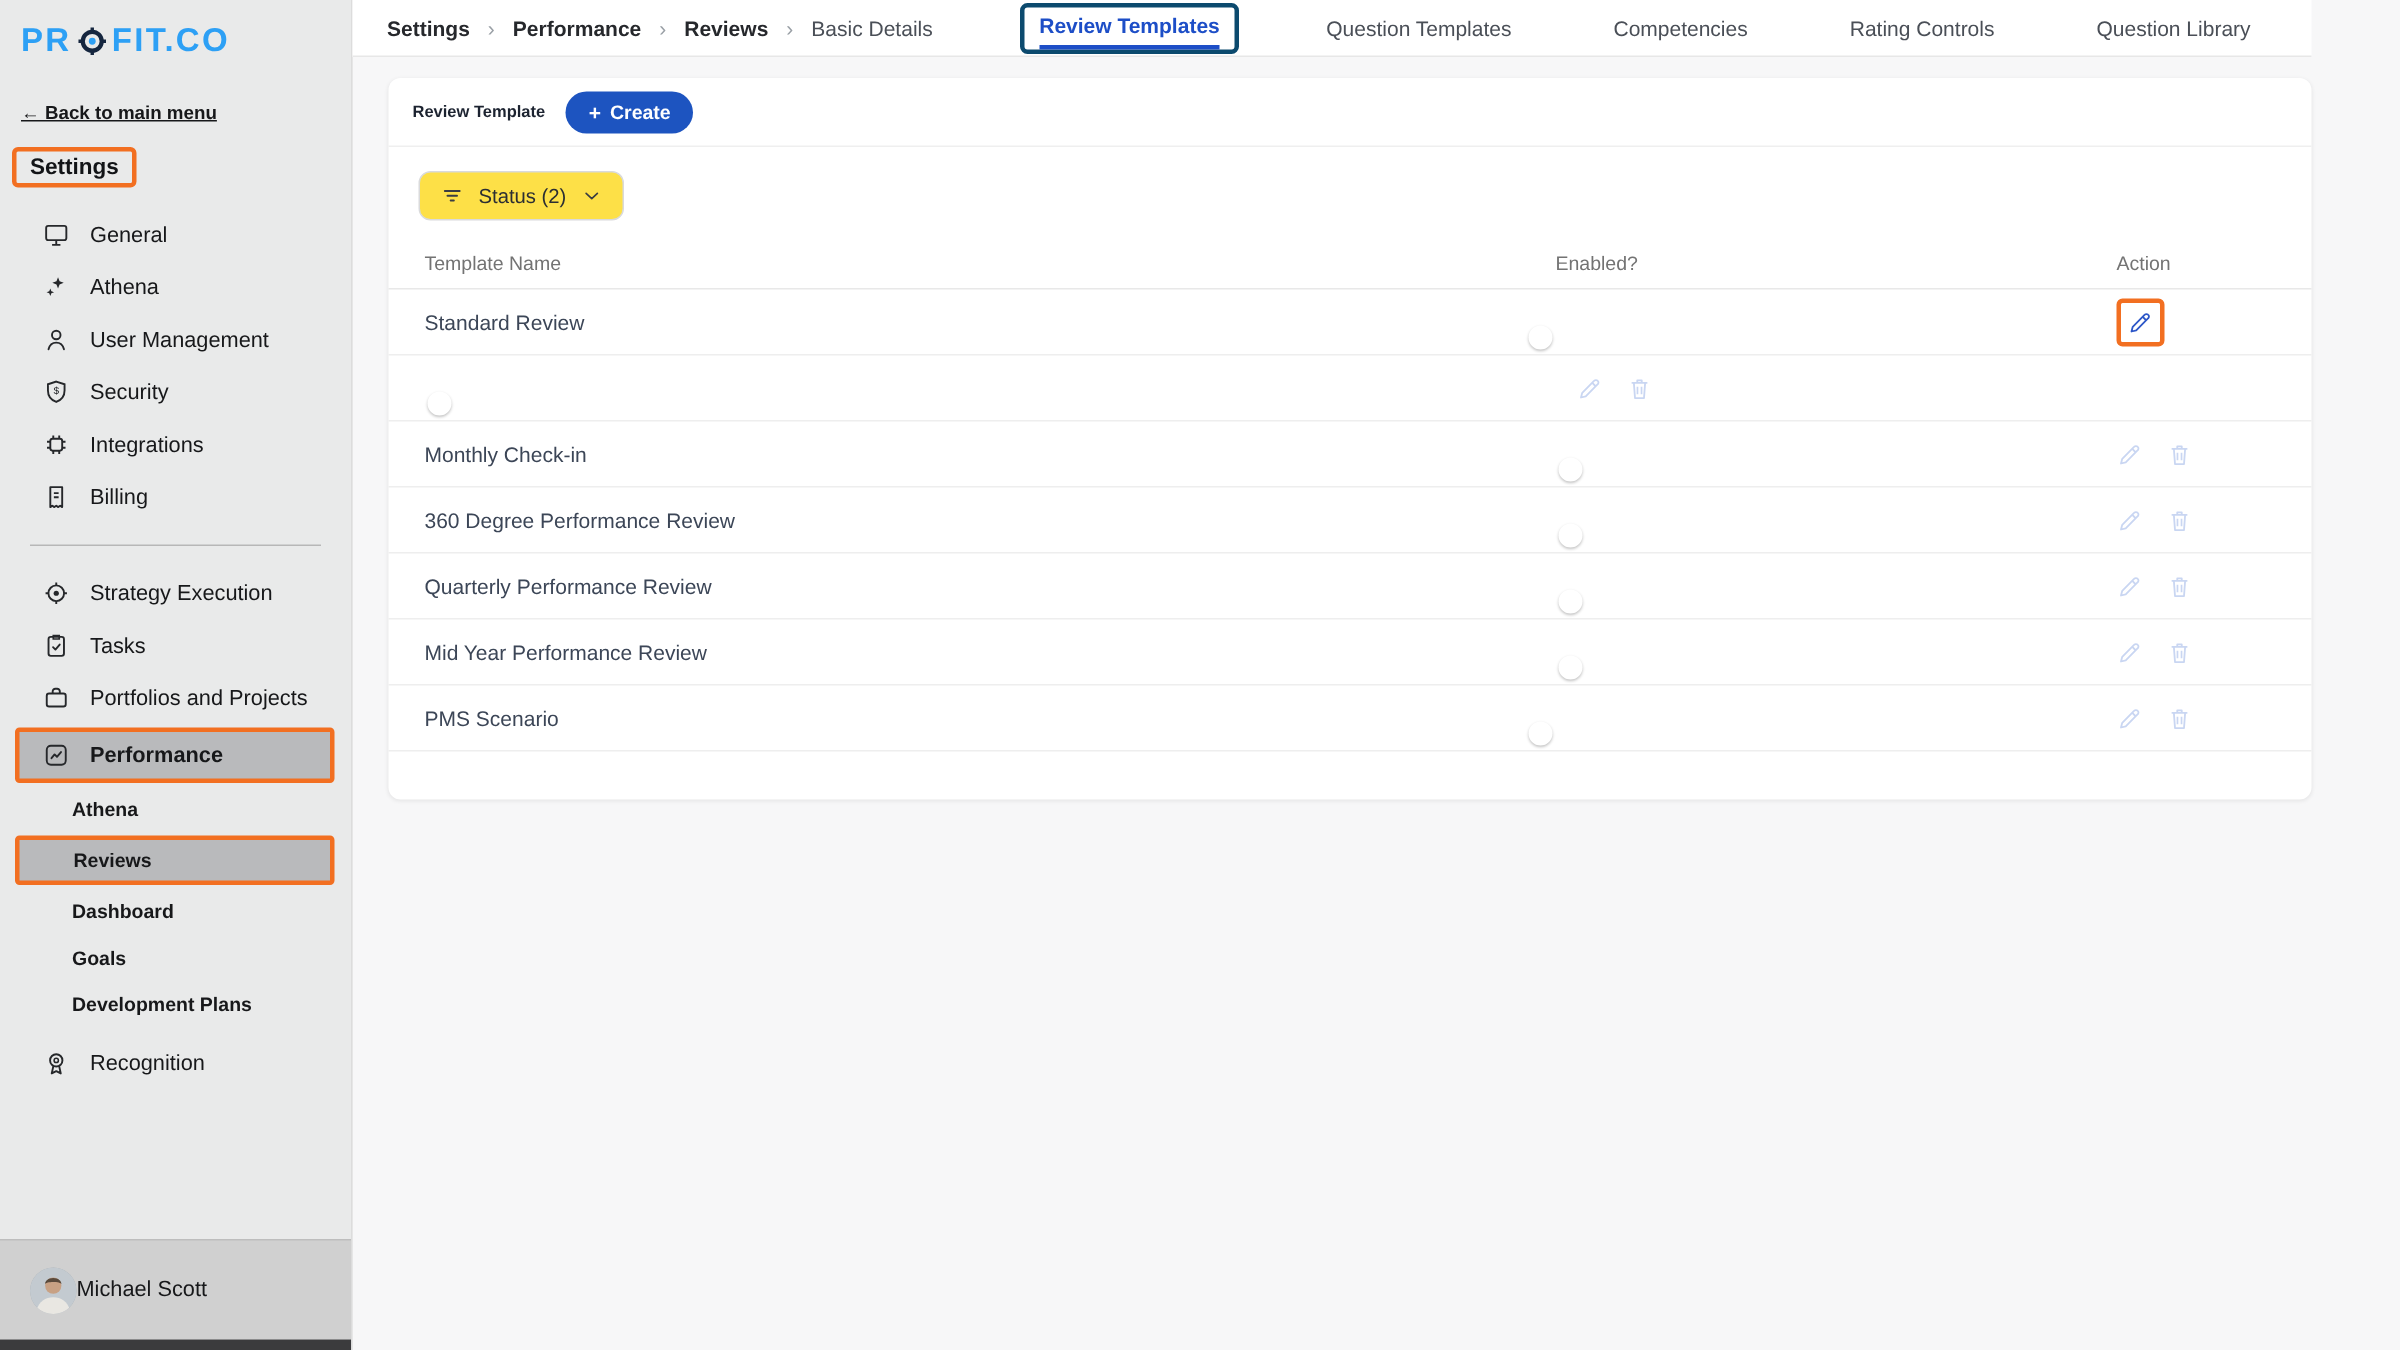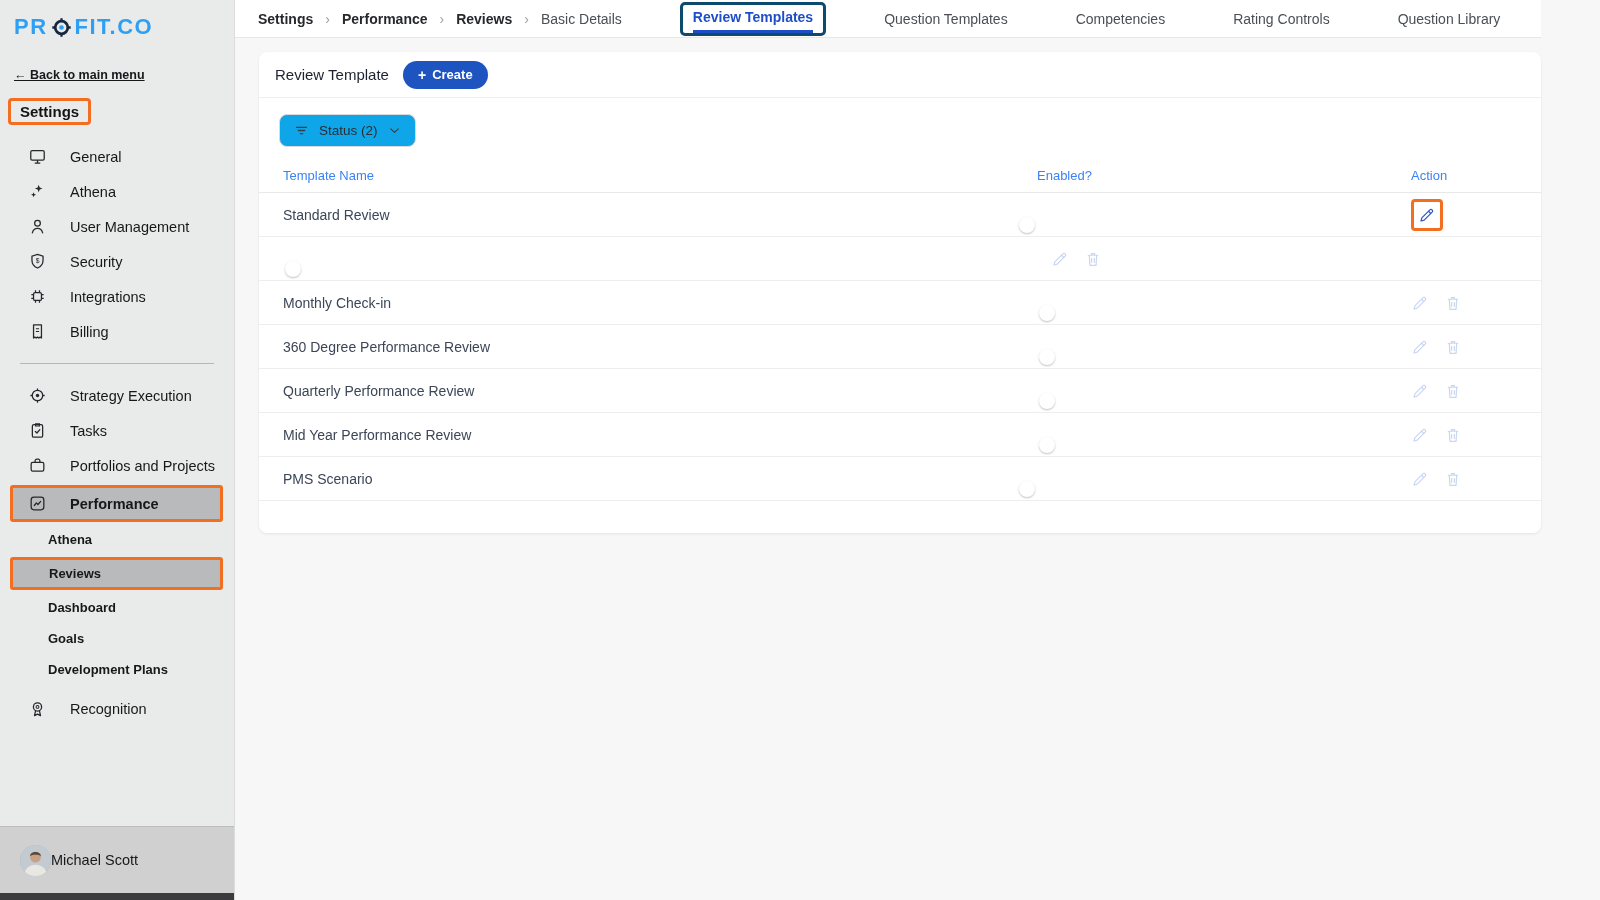--- a/index.html
+++ b/index.html
@@ -7,21 +7,21 @@
   .app { display:flex; width:1357px; height:900px; }
 
   
   .sidebar { width:235px; height:900px; background:#e9eaea; display:flex; flex-direction:column; flex-shrink:0; border-right:1px solid #dcdcdc; }
   .logo-row { padding:14px 0 0 14px; display:flex; align-items:center; gap:2px; }
   .logo-txt { color:#2da0f5; font-size:22px; font-weight:bold; letter-spacing:1.5px; }
   .logo-target { margin:0 1px; display:inline-flex; }
   .back-link { margin:28px 0 0 14px; font-size:12.5px; font-weight:bold; color:#17181a; text-decoration:underline; cursor:pointer; }
   .settings-title { margin:16px 0 0 8px; display:inline-block; width:fit-content; border:3px solid #f26f21; border-radius:4px; padding:2px 9px; font-size:15px; font-weight:bold; color:#121417; background:transparent; }
   .nav { margin-top:14px; flex:1; overflow:hidden; }
-  .nav-item { display:flex; align-items:center; gap:23px; padding:8px 10px 8px 28px; font-size:14.5px; color:#17181a; cursor:pointer; }
+  .nav-item { display:flex; align-items:center; gap:13px; padding:8px 10px 8px 28px; font-size:14.5px; color:#17181a; cursor:pointer; }
   .nav-item .ic { width:19px; height:19px; color:#26282b; flex-shrink:0; display:inline-flex; }
   .nav-item.active-boxed { background:#b9babc; border:3px solid #f26f21; border-radius:3px; margin:2px 11px 2px 10px; padding:6px 8px 6px 15px; font-weight:bold; }
   .sub-item { padding:8px 10px 8px 48px; font-size:13px; font-weight:bold; color:#17181a; cursor:pointer; }
   .sub-item.active-boxed { background:#b9babc; border:3px solid #f26f21; border-radius:3px; margin:2px 11px 2px 10px; padding:6px 8px 6px 36px; }
   .nav-divider { height:1px; background:#b7b7b7; margin:14px 20px; }
   .user-bar { height:67px; background:#d0d0d0; border-top:1px solid #bdbdbd; display:flex; align-items:center; gap:0; padding-left:20px; }
   .user-name { font-size:14.5px; color:#17181a; }
   .avatar { width:31px; height:31px; border-radius:50%; overflow:hidden; background:#aeb6bc; flex-shrink:0; }
   .bottom-strip { height:7px; background:#3b3b3d; }
 
@@ -31,31 +31,31 @@
   .crumb { font-size:14px; color:#26282c; font-weight:600; cursor:pointer; }
   .crumb-sep { font-size:14px; color:#9aa0a6; margin:0 12px; }
   .tabs { display:flex; align-items:center;gap:44px; }
   .tab { font-size:14px; color:#4a4f57; margin-right:24px; cursor:pointer; white-space:nowrap; }
   .tab.active-tab { border:3px solid #0c4a6e; border-radius:5px; padding:4px 10px 0 10px; margin:0 14px 0 -10px; }
   .tab.active-tab .tab-inner { display:inline-block; color:#1d4ec7; font-weight:bold; border-bottom:3px solid #1d4ec7; padding-bottom:5px; }
 
   .content { flex:1; padding:14px 0 0 24px; }
   .card { width:1282px; background:#ffffff; border-radius:8px; box-shadow:0 1px 3px rgba(0,0,0,0.08); padding-bottom:32px; }
   .card-header { height:46px; display:flex; align-items:center; padding:0 16px; border-bottom:1px solid #efefef; }
-  .card-title { font-size:15px; font-weight:normal; color:#1c2330; }
+  .card-title { font-size:11px; font-weight:bold; color:#1c2330; }
   .create-btn { margin-left:14px; background:#1d54c0; color:#fff; border:none; border-radius:14px; padding:6px 15px; font-size:13px; font-weight:bold; cursor:pointer; display:flex; align-items:center; gap:6px; font-family:"Liberation Sans", sans-serif; }
   .create-plus { font-size:14px; font-weight:bold; }
 
-  .filter-chip { margin:16px 0 0 20px; display:inline-flex; align-items:center; gap:9px; background:#0ea5e9; border:1px solid #d9dadc; border-radius:8px; padding:7px 13px; font-size:13.5px; color:#2b2e33; cursor:pointer; }
+  .filter-chip { margin:16px 0 0 20px; display:inline-flex; align-items:center; gap:9px; background:#fde047; border:1px solid #d9dadc; border-radius:8px; padding:7px 13px; font-size:13.5px; color:#2b2e33; cursor:pointer; }
   .filter-chip .ic { display:inline-flex; color:#3a3d42; }
 
   .tbl { margin-top:12px; }
   .tbl-row { display:grid; grid-template-columns:1fr 360px 120px; padding:0 24px; align-items:center; }
   .tbl-head { height:34px; border-bottom:1px solid #e8e8e8; }
-  .th { font-size:13px; color:#3b82f6; }
+  .th { font-size:13px; color:#737373; }
   .th-action { padding-left:14px; }
   .data-row { height:44px; border-bottom:1px solid #eeeeee; }
   .cell-name { font-size:14px; color:#3c4657; }
   .cell-actions { display:flex; align-items:center; gap:15px; padding-left:14px; }
 
   .toggle { width:34px; height:20px; border-radius:10px; background:#d3d7de; position:relative; cursor:pointer; }
   .toggle .knob { position:absolute; top:2px; left:2px; width:16px; height:16px; border-radius:50%; background:#ffffff; box-shadow:0 1px 2px rgba(0,0,0,0.25); }
   .toggle.on { background:#1d53c6; }
   .toggle.on .knob { left:auto; right:2px; }
 

